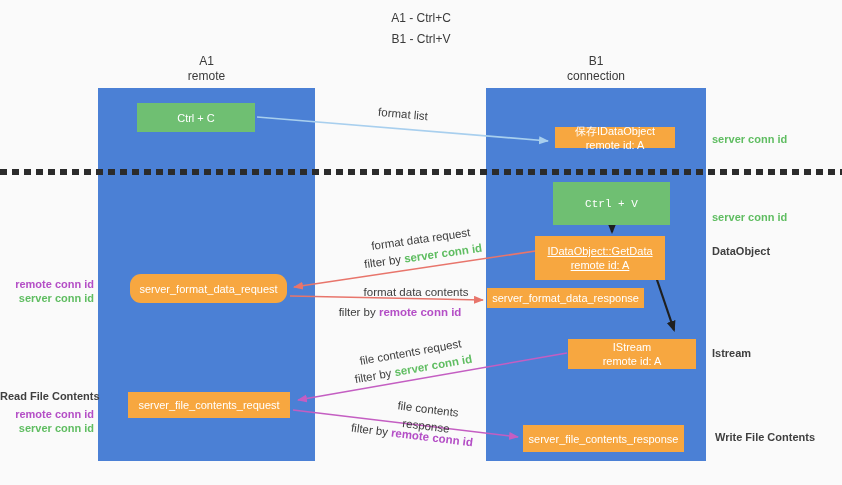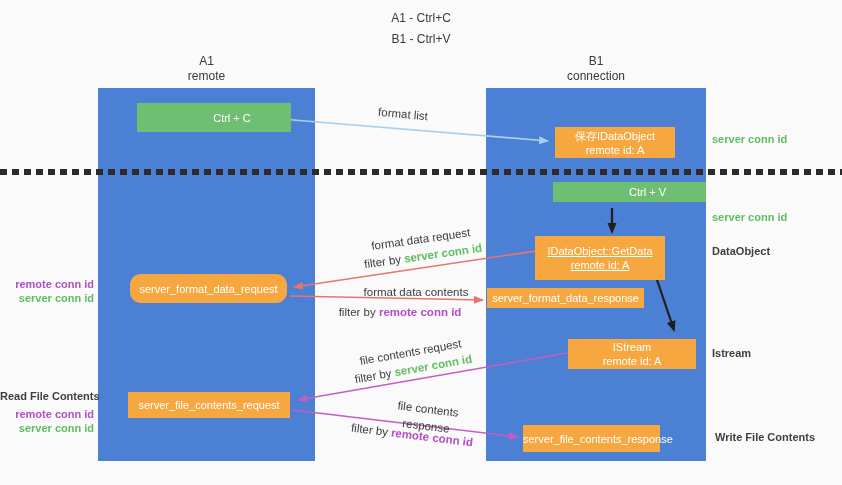--- a/index.html
+++ b/index.html
@@ -28,31 +28,31 @@
   svg.arrows{position:absolute;left:0;top:0;z-index:2;pointer-events:none;}
   .s-blue{stroke:var(--arrow_lightblue);stroke-width:1.7;}
   .s-black{stroke:var(--arrow_black);stroke-width:2.2;}
   .s-red{stroke:var(--arrow_red);stroke-width:1.6;}
   .s-mag{stroke:var(--arrow_magenta);stroke-width:1.6;}
   .f-blue{fill:var(--arrow_lightblue);} .f-black{fill:var(--arrow_black);}
   .f-red{fill:var(--arrow_red);} .f-mag{fill:var(--arrow_magenta);}
 
   .node{position:absolute;z-index:3;color:#fff;font-size:11px;text-align:center;
         display:flex;flex-direction:column;justify-content:center;line-height:14px;}
-  .node.green{background:var(--node_green);padding-left:36px;}
+  .node.green{background:var(--node_green);}
   .node.orange{background:var(--node_orange);}
   .n-ctrl-c{left:137px;top:103px;width:118px;height:29px;}
-  .n-save{left:555px;top:127px;width:120px;height:31px;}
-  .n-ctrl-v{left:553px;top:182px;width:117px;height:20px;}
+  .n-save{left:555px;top:127px;width:120px;height:21px;}
+  .n-ctrl-v{left:553px;top:182px;width:117px;height:43px;font-family:Liberation Mono, monospace;}
   .n-getdata{left:535px;top:236px;width:130px;height:44px;text-decoration:underline;}
   .n-fmt-req{left:130px;top:274px;width:157px;height:29px;border-radius:11px;}
   .n-fmt-resp{left:487px;top:288px;width:157px;height:20px;}
   .n-istream{left:568px;top:339px;width:128px;height:30px;}
   .n-file-req{left:128px;top:392px;width:162px;height:26px;}
-  .n-file-resp{left:523px;top:425px;width:137px;height:27px;}
+  .n-file-resp{left:523px;top:425px;width:161px;height:27px;}
 
   .flowlabel{position:absolute;z-index:3;font-size:11.5px;color:#3d3d3d;text-align:center;line-height:17px;}
   .fl-format-list{left:372px;top:106px;width:62px;transform:rotate(5deg);}
   .fl-fmt-req{left:352px;top:231px;width:140px;transform:rotate(-8deg);}
   .fl-fmt-resp-1{left:360px;top:284px;width:112px;}
   .fl-fmt-resp-2{left:338px;top:304px;width:124px;}
   .fl-file-req{left:342px;top:344px;width:140px;transform:rotate(-10deg);}
   .fl-file-resp-1{left:372px;top:401px;width:110px;transform:rotate(7deg);}
   .fl-file-resp-2{left:349px;top:427px;width:126px;transform:rotate(7deg);}
   .key-green{color:var(--label_green);font-weight:bold;}

